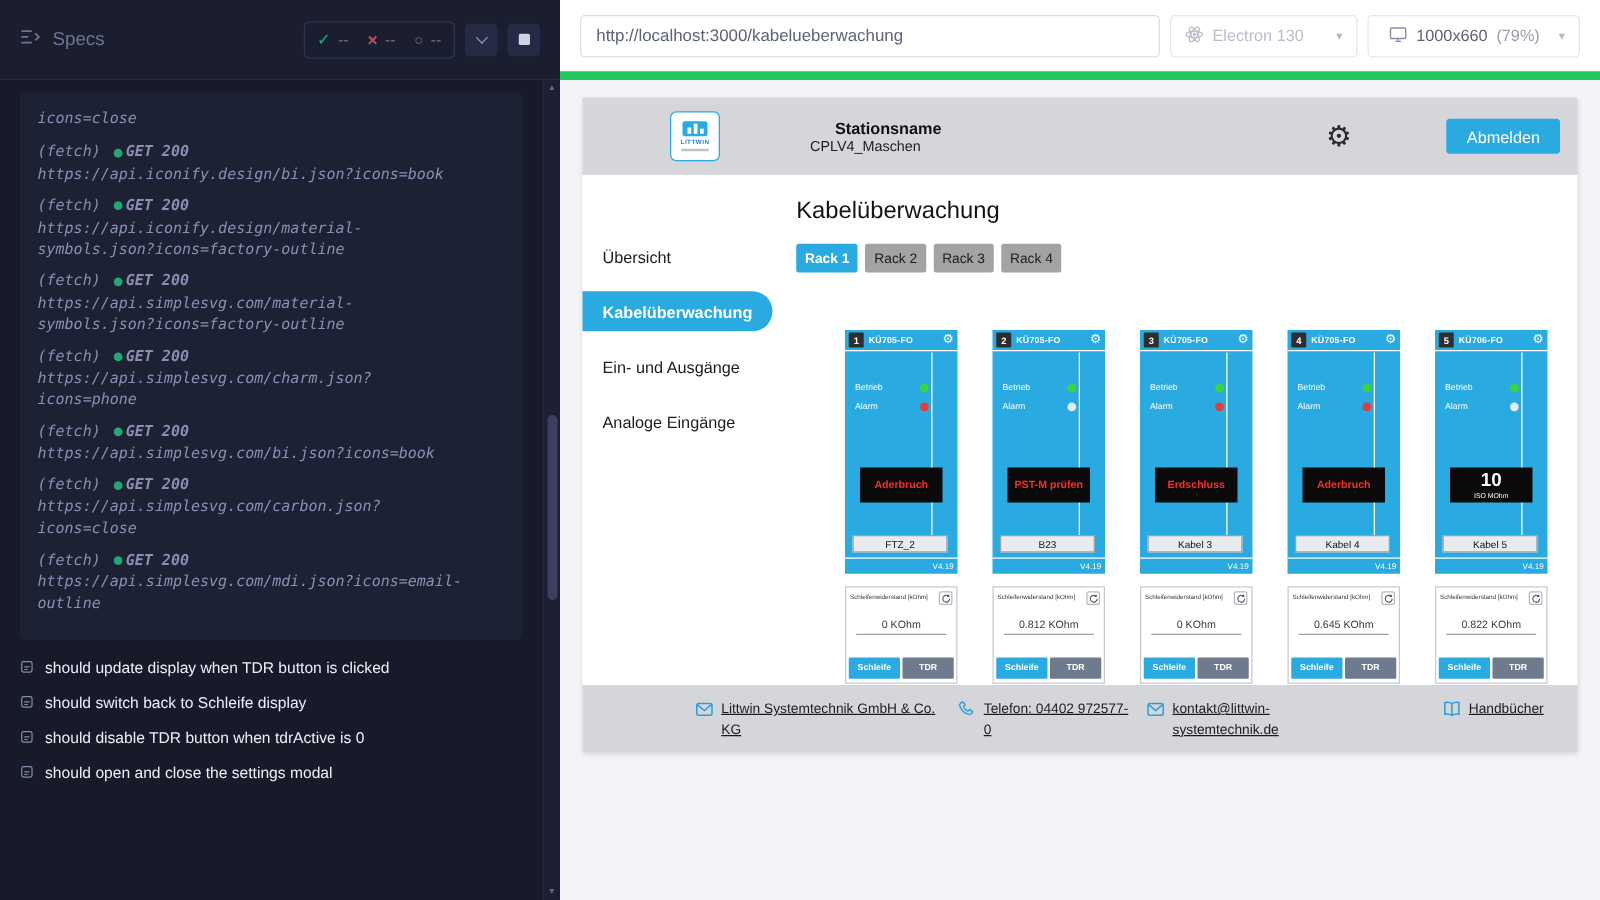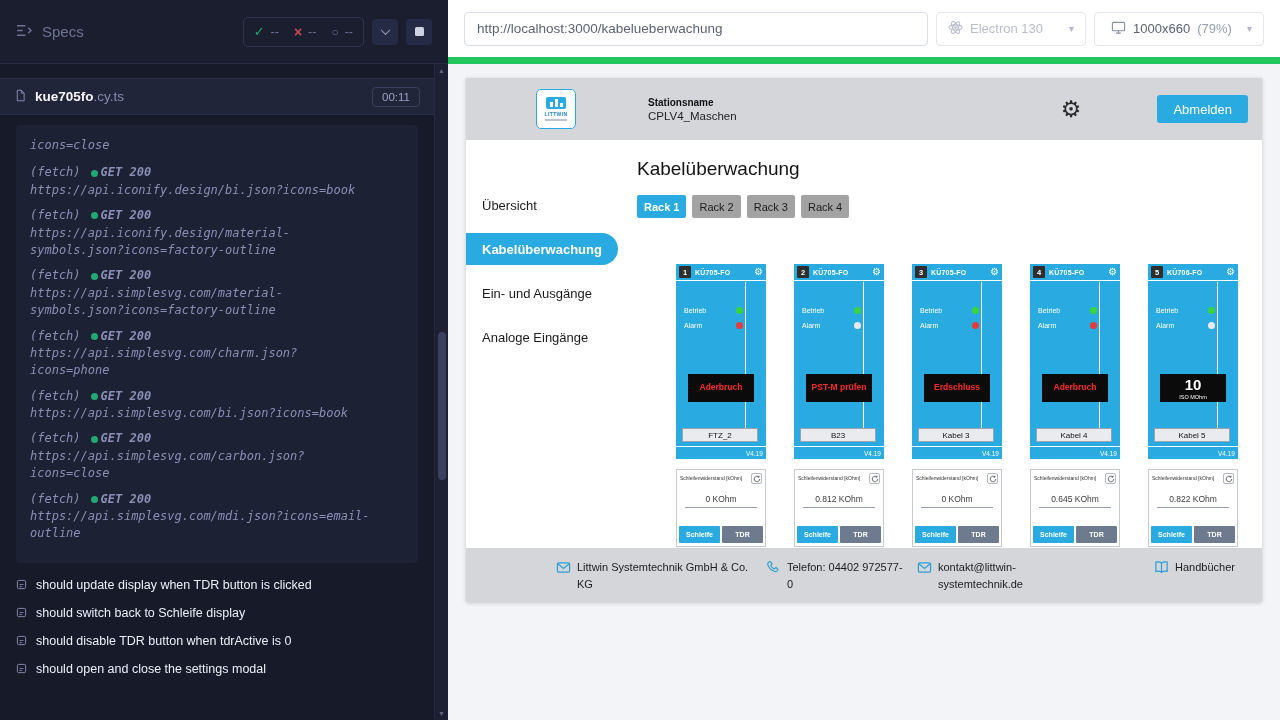--- a/index.html
+++ b/index.html
@@ -60,21 +60,21 @@
   .app { position:absolute; left:18px; top:14px; width:796px; height:524px; background:#fff; box-shadow:0 1px 4px rgba(0,0,0,.18); }
 
   .app-header { position:absolute; top:0; left:0; right:0; height:62px; background:#d5d6da; display:flex; align-items:center; }
   .logo { margin-left:70px; width:40px; height:40px; background:#fff; border:1px solid #29abe2; border-radius:5px; display:flex; flex-direction:column; align-items:center; justify-content:center; gap:2px; }
   .logo-glyph { width:20px; height:12px; background:#29abe2; border-radius:2px; display:flex; align-items:flex-end; justify-content:center; gap:2px; padding:2px 3px; }
   .logo-glyph i { display:block; width:3px; background:#fff; }
   .logo-glyph i:nth-child(1){height:5px;} .logo-glyph i:nth-child(2){height:8px;} .logo-glyph i:nth-child(3){height:4px;}
   .logo-text { font-size:5px; font-weight:bold; color:#1d86c8; letter-spacing:.4px; }
   .logo-sub { width:22px; height:2px; background:#bcc3ca; }
   .station { margin-left:72px; }
-  .station-label { font-size:10px; font-weight:bold; color:#111; }
+  .station-label { font-size:13px; font-weight:bold; color:#111;margin-left:20px; }
   .station-value { font-size:11.5px; color:#222; margin-top:2px; }
   .app-gear { margin-left:auto; font-size:23px; color:#2b2b2b; line-height:1; cursor:pointer; }
   .logout { margin:0 14px 0 76px; background:#29abe2; color:#fff; border:none; border-radius:3px; height:28px; padding:0 16px; font-size:13px; font-family:"Liberation Sans",sans-serif; cursor:pointer; }
 
   .app-side { position:absolute; top:62px; left:0; width:152px; bottom:54px; background:#fff; }
   .app-side ul { list-style:none; padding-top:49px; }
   .side-item { height:32px; margin-bottom:12px; display:flex; align-items:center; font-size:13px; color:#1b1b1b; padding-left:16px; cursor:pointer; }
   .side-item.active { background:#29abe2; color:#fff; font-weight:bold; border-radius:0 16px 16px 0; }
 
   .app-main { position:absolute; top:62px; left:152px; right:0; bottom:54px; overflow:hidden; }
@@ -115,21 +115,21 @@
   .btn-schleife { background:#29abe2; }
   .btn-tdr { background:#6e7b8f; }
 
   .app-footer { position:absolute; left:0; right:0; bottom:0; height:54px; background:#d5d6da; display:flex; align-items:flex-start; padding:11px 0 0 90px; gap:12px; }
   .f-item { display:flex; gap:6px; align-items:flex-start; font-size:11px; color:#1c1c1c; line-height:1.5; cursor:pointer; }
   .f-item svg { margin-top:1px; flex:0 0 auto; }
   .f-item:nth-child(1) .f-text { width:178px; }
   .f-item:nth-child(2) .f-text { width:118px; }
   .f-item:nth-child(3) .f-text { width:142px; }
   .f-item:nth-child(4) { margin-left:62px; }
-  .f-text { overflow-wrap:break-word; }
+  .f-text { overflow-wrap:break-word;text-decoration:underline; }
 </style>
 </head>
 <body>
 
 <div class="stage">
 
   <aside class="runner">
     <div class="runner-head">
       <div class="specs-btn">
         <span>
@@ -156,30 +156,20 @@
       </div>
       <div class="icon-btn">
           <span class="chev-down"></span>
         </div>
       <div class="icon-btn">
           <span class="stop-sq"></span>
         </div>
     </div>
 
     <div class="runner-body">
-      <div class="spec-row">
-        <span>
-          <svg viewBox="0 0 16 16" width="13" height="13">
-              <path d="M4 1.5h5L12.5 5v9.5H4z" fill="none" stroke="#858bad" stroke-width="1.2"></path>
-              <path d="M9 1.5V5h3.5" fill="none" stroke="#858bad" stroke-width="1.2"></path>
-            </svg>
-        </span>
-        <span class="spec-name"><span>kue705fo</span><span class="spec-ext">.cy.ts</span></span>
-        <span class="spec-timer">00:11</span>
-      </div>
 
       <div class="log">
         <div class="log-partial">icons=close</div>
         <div>
 
             <div class="log-entry">
               <div class="entry-line1">
                 <span class="entry-lbl">(fetch)</span>
                 <span class="req-dot"></span>
                 <span class="entry-status">GET 200</span>

